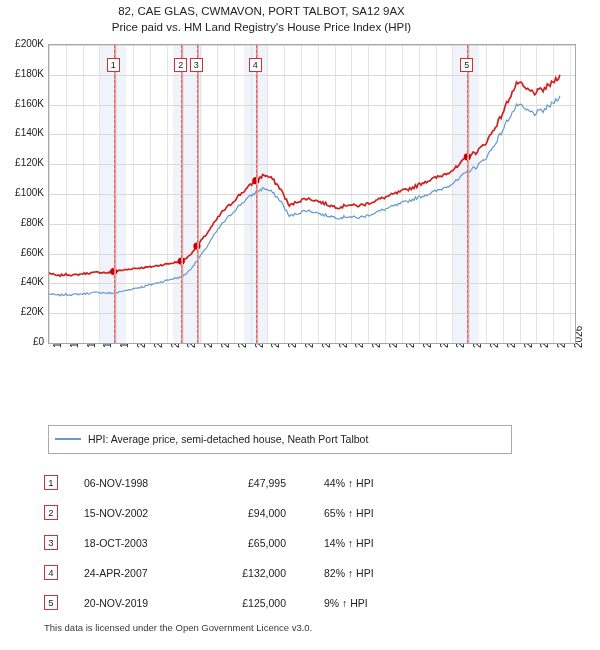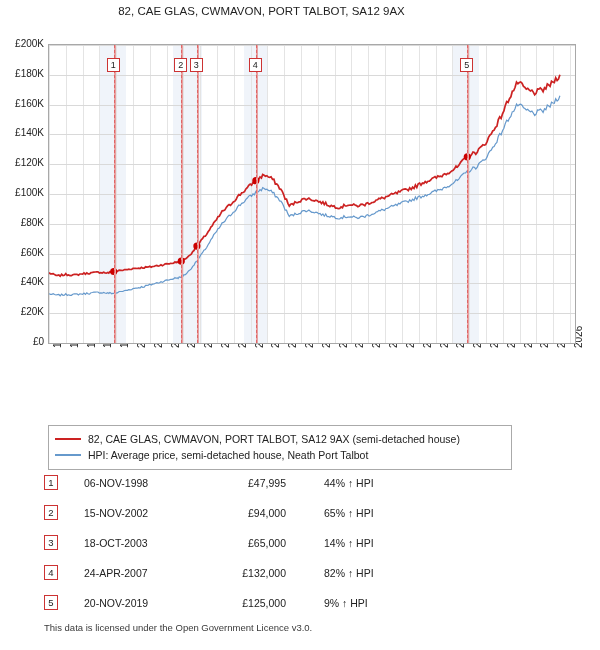--- a/index.html
+++ b/index.html
@@ -191,20 +191,21 @@
     line-height: 12px;
     color: #3a3a3a;
   }
 </style>
 </head>
 <body>
 
 <div id="page">
 
   <div class="title" id="title-line1">82, CAE GLAS, CWMAVON, PORT TALBOT, SA12 9AX</div>
+  <div class="title" id="title-line2">Price paid vs. HM Land Registry's House Price Index (HPI)</div>
 
   <div id="y-axis">
       <div class="ylabel" style="top: 336px;">£0</div>
       <div class="ylabel" style="top: 306.2px;">£20K</div>
       <div class="ylabel" style="top: 276.4px;">£40K</div>
       <div class="ylabel" style="top: 246.6px;">£60K</div>
       <div class="ylabel" style="top: 216.8px;">£80K</div>
       <div class="ylabel" style="top: 187px;">£100K</div>
       <div class="ylabel" style="top: 157.2px;">£120K</div>
       <div class="ylabel" style="top: 127.4px;">£140K</div>
@@ -307,24 +308,20 @@
       </svg>
       <div class="marker-line" style="left: 65px;"></div>
       <div class="marker-line" style="left: 132px;"></div>
       <div class="marker-line" style="left: 148px;"></div>
       <div class="marker-line" style="left: 207px;"></div>
       <div class="marker-line" style="left: 418px;"></div>
     </div>
 
   <div id="legend">
       <div class="legend-row">
-        <span class="legend-swatch" style="border-top-color: rgb(204, 34, 34);"></span>
-        <span>82, CAE GLAS, CWMAVON, PORT TALBOT, SA12 9AX (semi-detached house)</span>
-      </div>
-      <div class="legend-row">
         <span class="legend-swatch" style="border-top-color: rgb(102, 153, 204);"></span>
         <span>HPI: Average price, semi-detached house, Neath Port Talbot</span>
       </div>
     </div>
 
   <div id="sales">
       <div class="sale-row">
         <div class="sale-num">1</div>
         <div class="sale-date">06-NOV-1998</div>
         <div class="sale-price">£47,995</div>

